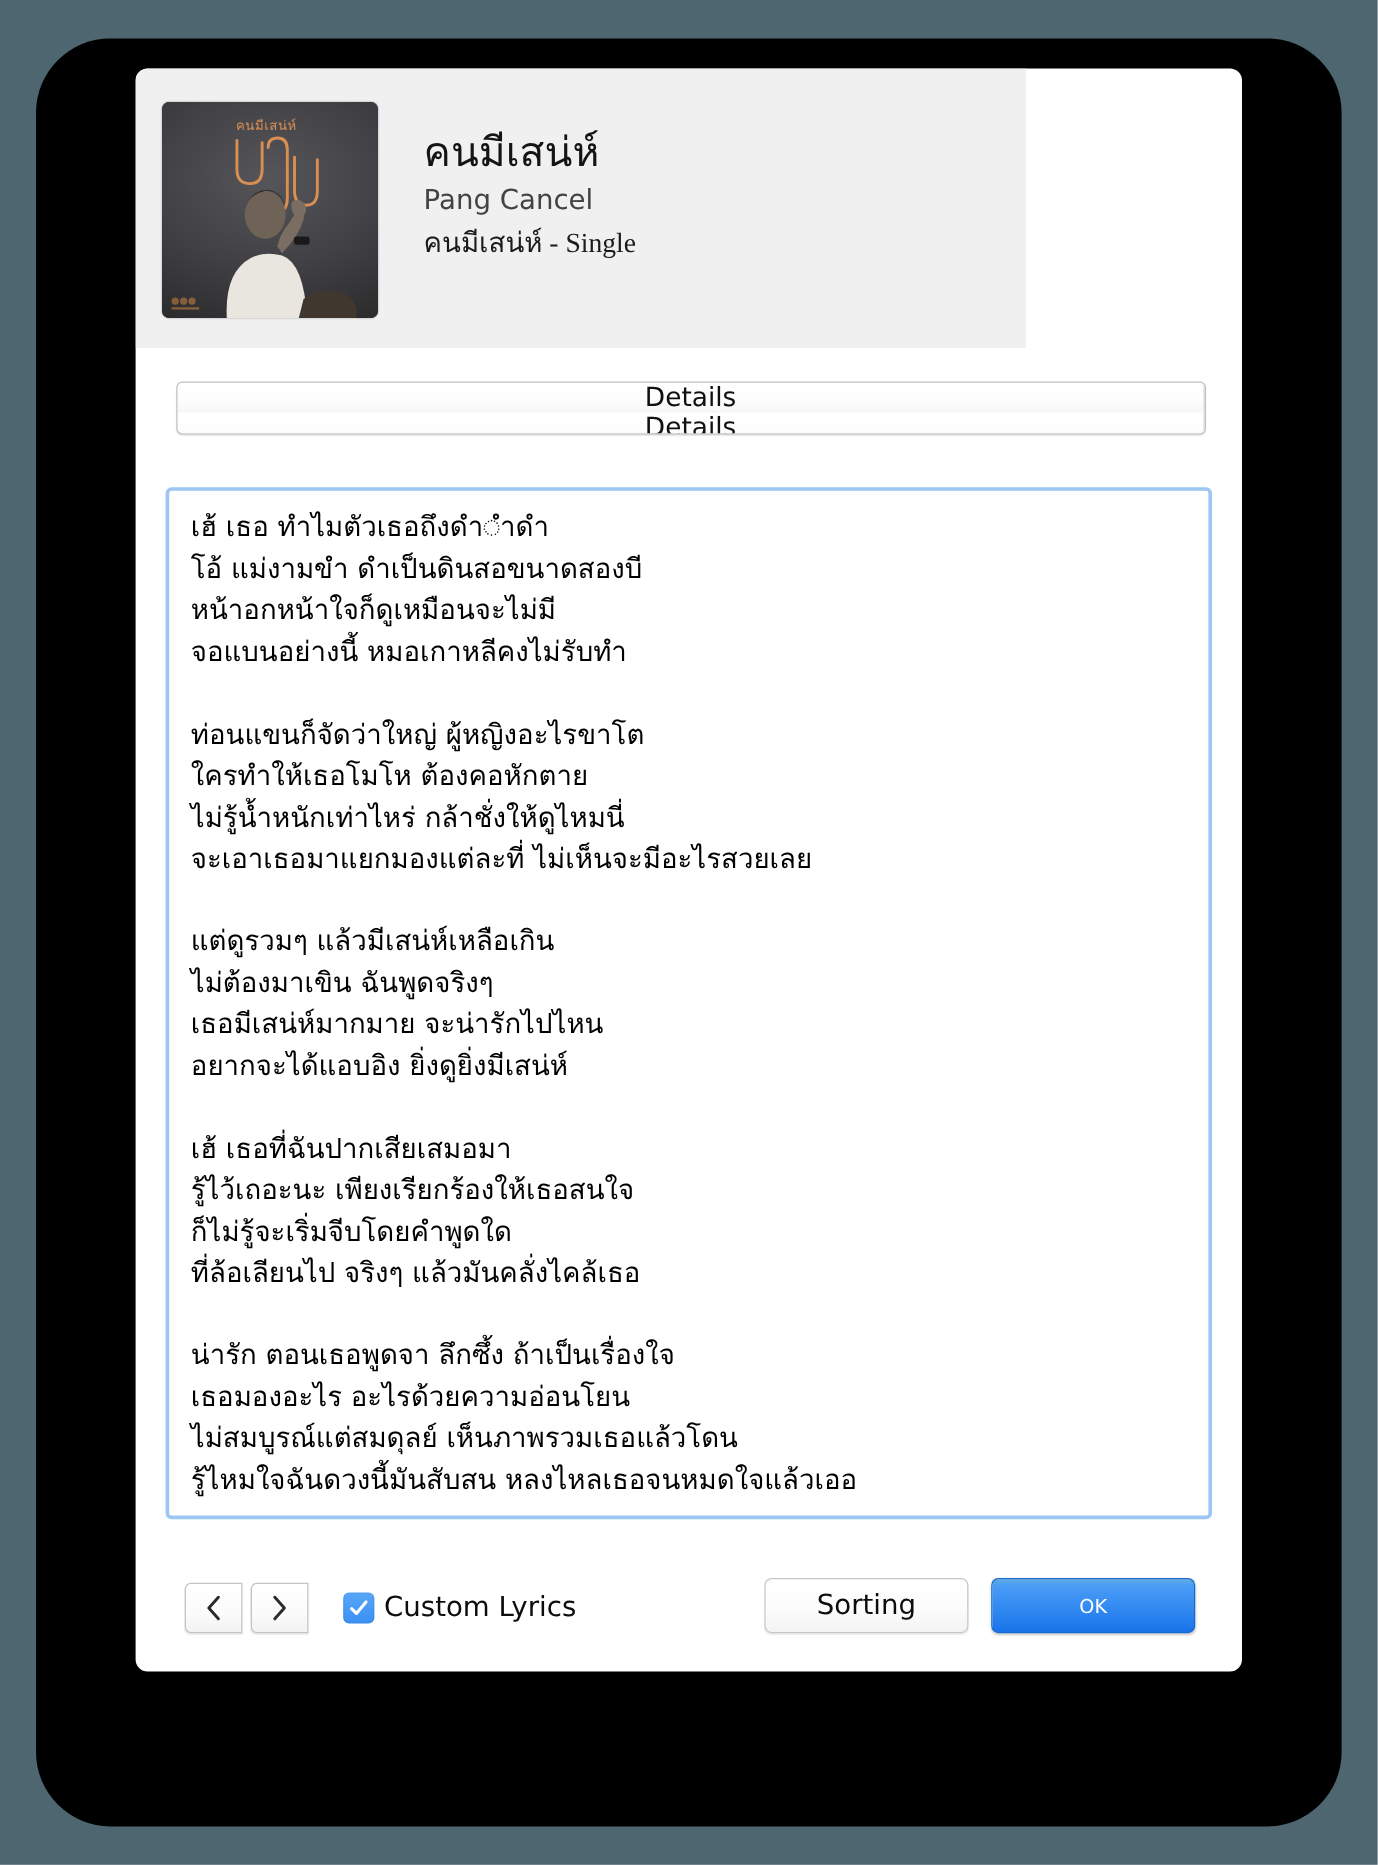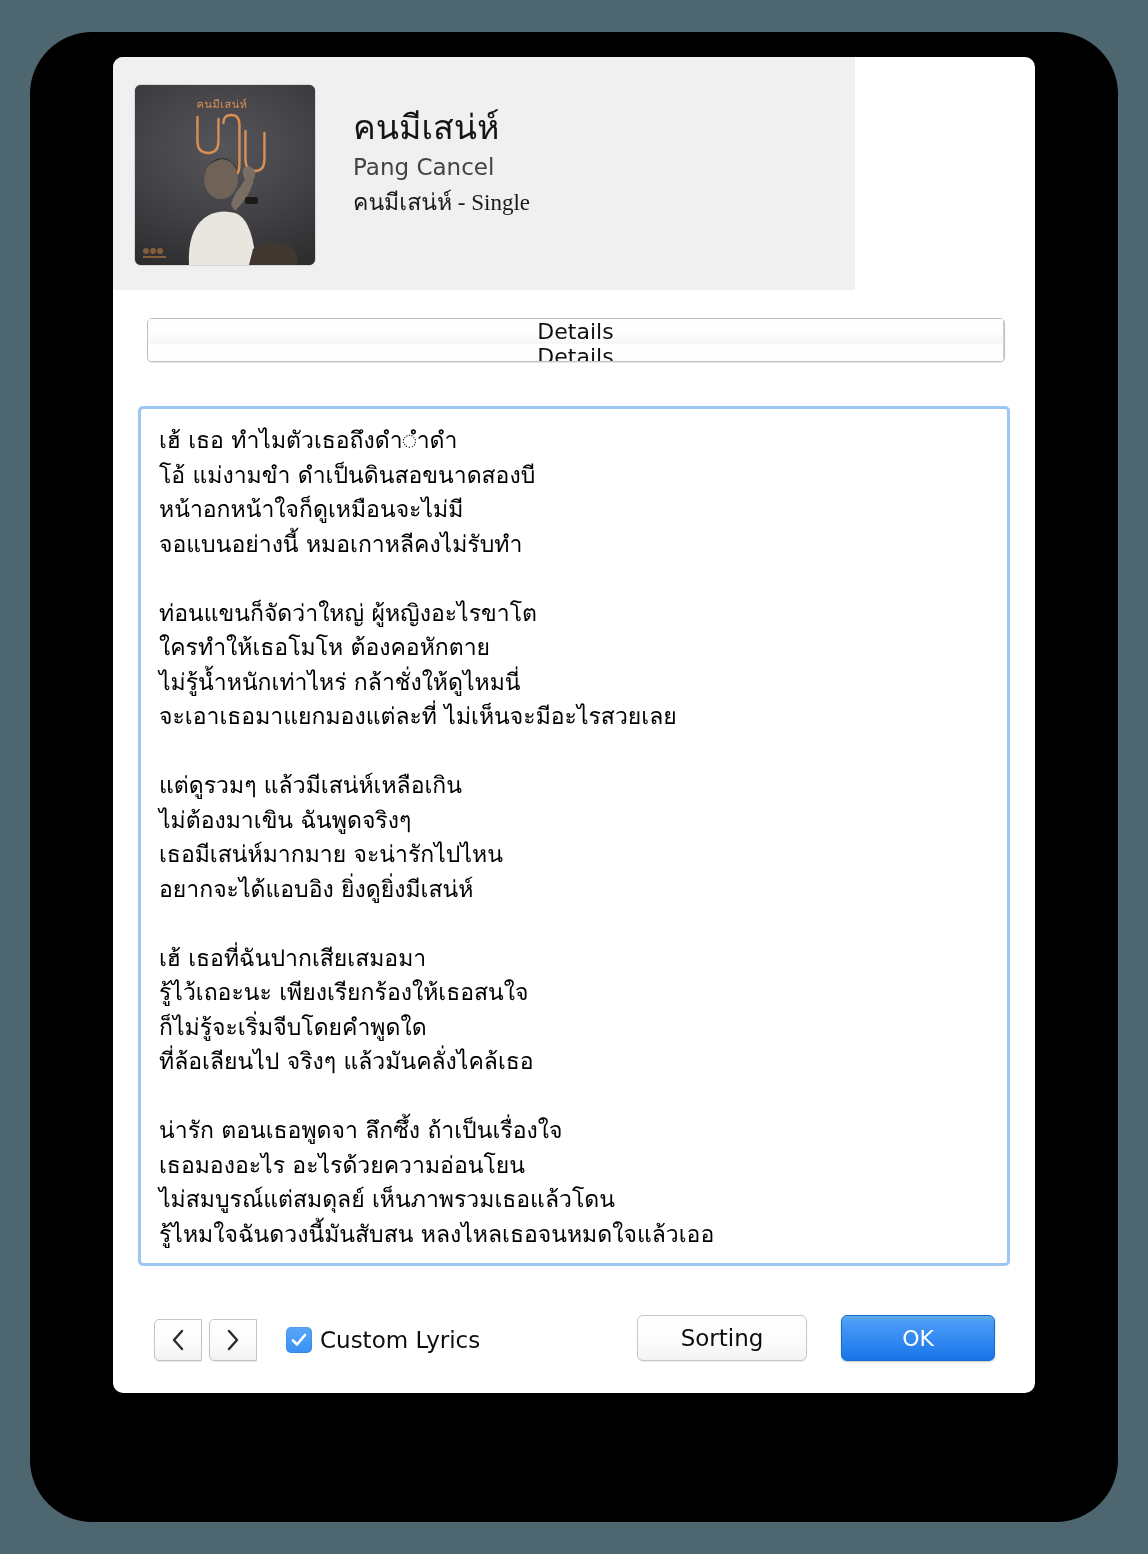--- a/index.html
+++ b/index.html
@@ -248,34 +248,33 @@
     justify-content: center;
     font-size: 23px;
     color: #0d0d0d;
     box-shadow: 0 1px 1px rgba(0,0,0,0.08);
     cursor: default;
   }
   #ok-button {
     position: absolute;
     left: 713px;
     top: 16px;
-    width: 154px;
+    width: 170px;
     height: 46px;
     background: linear-gradient(to bottom, #62ace0 0%, #4a9cf5 12%, #2e86f0 62%, #1873e8 100%);
     border: 1px solid #1669cf;
     border-radius: 6px;
     box-sizing: border-box;
     display: flex;
     align-items: center;
     justify-content: center;
-    font-size: 22px;
+    font-size: 16px;
     color: #ffffff;
     box-shadow: 0 1px 2px rgba(0,0,0,0.22);
     cursor: default;
-    margin-left: 15px;
   }
 </style>
 </head>
 <body>
 
 <div id="device-frame"></div>
 
 <div id="dialog-window">
 
   <div id="header">

